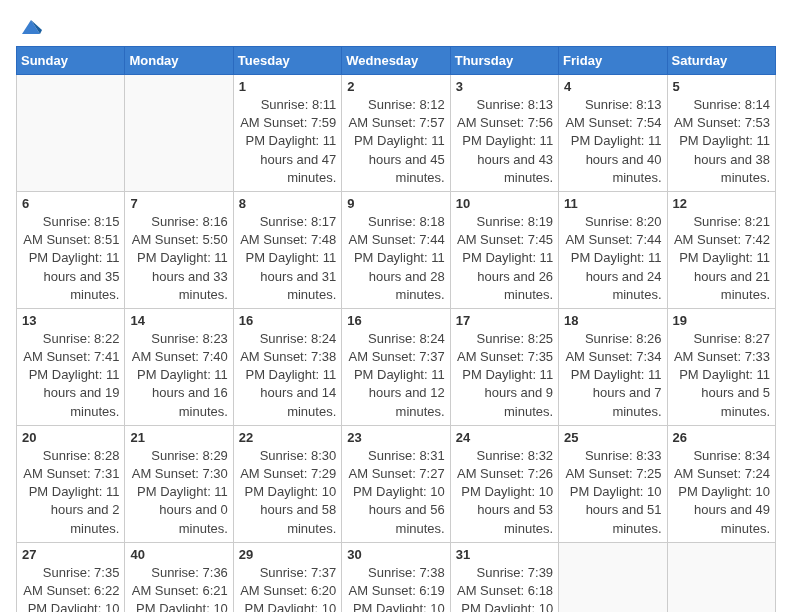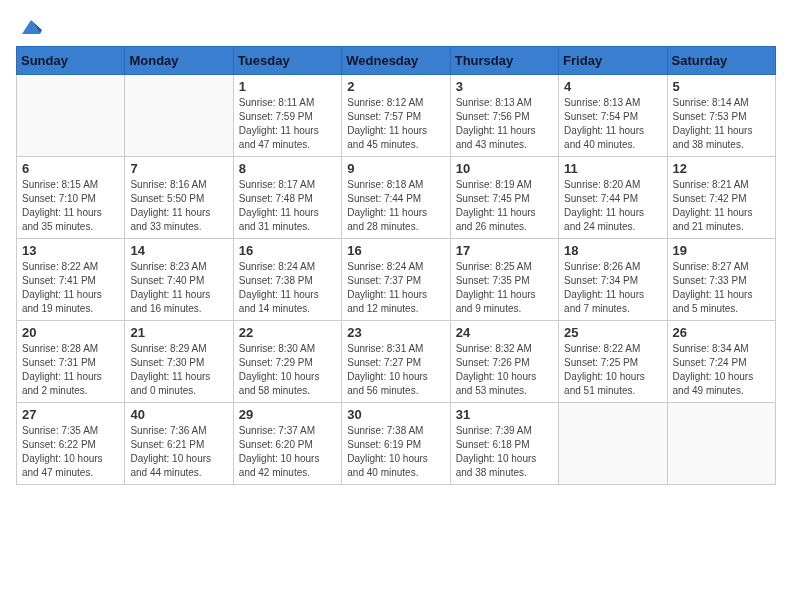--- a/index.html
+++ b/index.html
@@ -49,21 +49,21 @@
       font-size: 16px;
       color: #555;
     }
     .calendar {
       width: 100%;
       border-collapse: collapse;
       font-size: 11px;
     }
     .calendar th {
       background: #3a7ecf;
-      color: #0f172a;
+      color: #ffffff;
       padding: 6px 4px;
       text-align: left;
       font-size: 13px;
       border: 1px solid #2a6abf;
     }
     .calendar td {
       border: 1px solid #ccc;
       vertical-align: top;
       padding: 4px 5px;
       min-height: 70px;
@@ -75,22 +75,23 @@
     }
     .day-num {
       font-size: 13px;
       font-weight: bold;
       color: #333;
       display: block;
       margin-bottom: 2px;
     }
     .day-info {
       color: #444;
-      font-size: 10px;
+      font-size: 13px;
       line-height: 1.4;
+      text-align: right;
     }
   </style>
 </head>
 <body>
 
 <div class="header">
   <div class="logo">
     <span class="logo-text-general"></span>
     <svg class="logo-icon" viewBox="0 0 22 22">
       <polygon points="2,18 11,4 20,18" fill="#3a7ecf"></polygon>
@@ -148,21 +149,21 @@
           <span class="day-num">5</span>
           <div class="day-info">Sunrise: 8:14 AM
 Sunset: 7:53 PM
 Daylight: 11 hours and 38 minutes.</div>
         </td>
       </tr>
       <tr>
         <td>
           <span class="day-num">6</span>
           <div class="day-info">Sunrise: 8:15 AM
-Sunset: 7:10 PM
+Sunset: 8:51 PM
 Daylight: 11 hours and 35 minutes.</div>
         </td>
         <td>
           <span class="day-num">7</span>
           <div class="day-info">Sunrise: 8:16 AM
 Sunset: 5:50 PM
 Daylight: 11 hours and 33 minutes.</div>
         </td>
         <td>
           <span class="day-num">8</span>
@@ -265,21 +266,21 @@
 Daylight: 10 hours and 56 minutes.</div>
         </td>
         <td>
           <span class="day-num">24</span>
           <div class="day-info">Sunrise: 8:32 AM
 Sunset: 7:26 PM
 Daylight: 10 hours and 53 minutes.</div>
         </td>
         <td>
           <span class="day-num">25</span>
-          <div class="day-info">Sunrise: 8:22 AM
+          <div class="day-info">Sunrise: 8:33 AM
 Sunset: 7:25 PM
 Daylight: 10 hours and 51 minutes.</div>
         </td>
         <td>
           <span class="day-num">26</span>
           <div class="day-info">Sunrise: 8:34 AM
 Sunset: 7:24 PM
 Daylight: 10 hours and 49 minutes.</div>
         </td>
       </tr>

